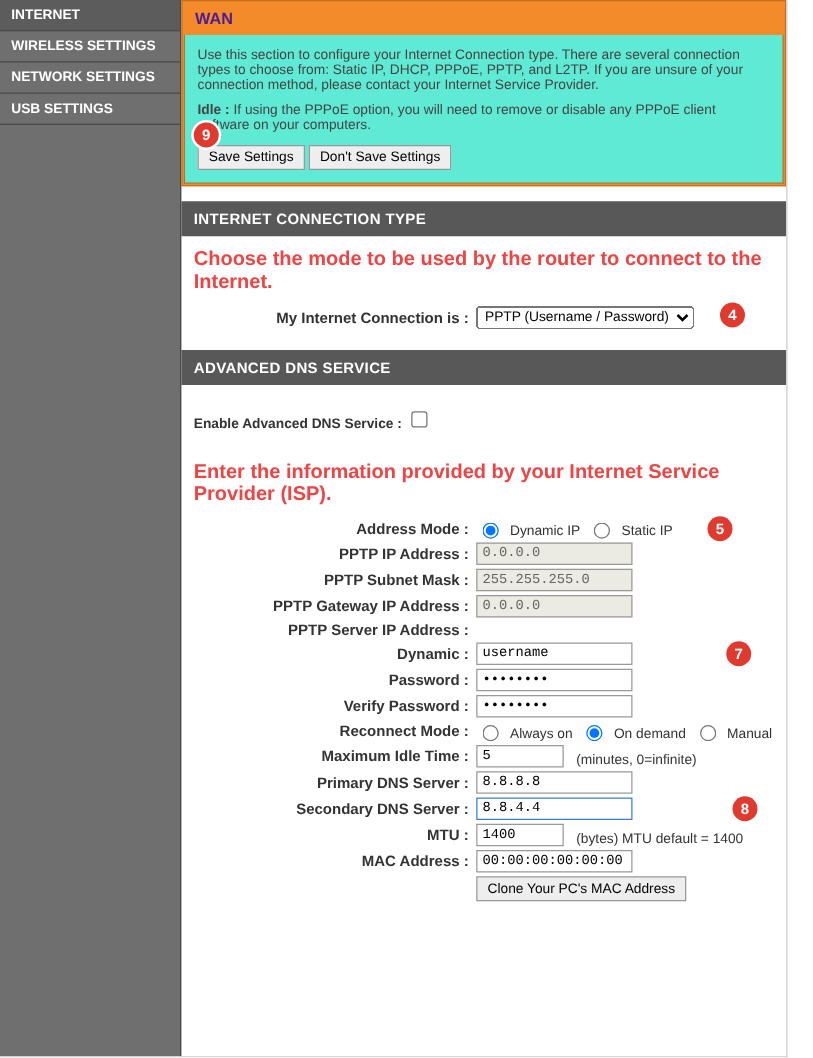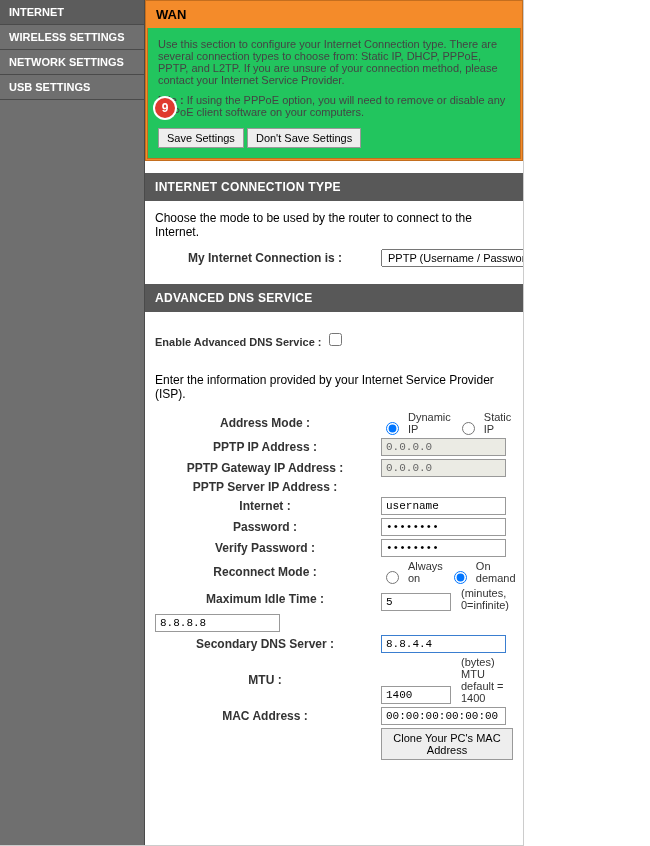--- a/index.html
+++ b/index.html
@@ -1,31 +1,31 @@
 <!DOCTYPE html>
 <html><head>
 <meta charset="utf-8">
 <style>
 body{margin:0;font-family:Verdana,Geneva,sans-serif;font-size:11px;color:#333;background:#fff}
-.page{display:flex;width:524px;height:846px;overflow:hidden;position:relative;border:1px solid #ccc;border-top:none;border-left:none;box-sizing:border-box}
+.page{display:flex;width:630px;height:846px;overflow:hidden;position:relative;border:1px solid #ccc;border-top:none;border-left:none;box-sizing:border-box}
 .sidebar{width:144px;flex:0 0 144px;background:#6f6f6f;border-right:1px solid #4a4a4a}
 .sidebar .item{display:block;padding:6px 9px;color:#fff;font-weight:bold;font-size:11px;border-bottom:1px solid #4a4a4a;cursor:pointer}
 .sidebar .item:first-child{background:#5c5c5c}
 .main{flex:1;overflow:hidden}
 .orange{background:#f48b2a;border:1px solid #c46e1e;margin:0 0 12px 0}
-.orange .title{padding:6px 10px;color:#000000;font-weight:bold;font-size:13px}
-.orange .body{background:#22c55e;margin:0 1px 1px 1px;padding:10px;color:#444;border:1px solid #c46e1e;border-top:none}
+.orange .title{padding:6px 10px;color:#4c1d95;font-weight:bold;font-size:13px}
+.orange .body{background:#5eead4;margin:0 1px 1px 1px;padding:10px;color:#444;border:1px solid #c46e1e;border-top:none}
 .orange .note{margin-top:8px}
 .orange .btns{margin-top:10px}
 button{font-family:inherit;font-size:11px;padding:3px 8px;background:#eee;border:1px solid #999;cursor:pointer}
 .section-bar{background:#585858;color:#fff;font-weight:bold;font-size:12px;padding:7px 10px;letter-spacing:.3px}
 .section-body{padding:10px 10px 14px 10px}
-.intro{color:#000000;font-weight:normal;font-size:12px;margin-bottom:10px}
+.intro{color:#ef4444;font-weight:bold;font-size:16px;margin-bottom:10px}
 .row{display:flex;align-items:center;margin:3px 0}
-.row .label{flex:0 0 220px;text-align:center;font-weight:bold;font-size:12px;padding-right:6px}
+.row .label{flex:0 0 220px;text-align:right;font-weight:bold;font-size:12px;padding-right:6px}
 .row .field{flex:1;display:flex;align-items:flex-end;gap:6px}
 input[type=text],input[type=password]{font-family:Liberation Mono, monospace;font-size:11px;padding:2px 4px;border:1px solid #999;width:115px;background:#fff}
 input.srv{border-color:#3a7ed0}
 input.dim{background:#ebebe4;color:#666}
 select{font-family:inherit;font-size:11px;padding:1px 2px}
 .badge{position:absolute;width:20px;height:20px;border-radius:50%;background:#e03a2f;color:#fff;font-weight:bold;font-size:12px;display:flex;align-items:center;justify-content:center;box-shadow:0 0 0 2px #fff;z-index:50}
 .after-text{font-size:11px;color:#333;margin-left:4px}
 </style>
 </head>
 <body>
@@ -84,30 +84,36 @@
         </div>
       </div>
 
       <div class="row">
           <div class="label">PPTP IP Address :</div>
           <div class="field">
             <input type="text" class="dim" value="0.0.0.0" style="">
           </div>
         </div>
       <div class="row">
+          <div class="label">PPTP Subnet Mask :</div>
+          <div class="field">
+            <input type="text" class="dim" value="255.255.255.0" style="">
+          </div>
+        </div>
+      <div class="row">
           <div class="label">PPTP Gateway IP Address :</div>
           <div class="field">
             <input type="text" class="dim" value="0.0.0.0" style="">
           </div>
         </div>
       <div class="row">
           <div class="label">PPTP Server IP Address :</div>
         </div>
       <div class="row">
-          <div class="label">Internet :</div>
+          <div class="label">Dynamic :</div>
           <div class="field" style="position:relative">
             <input type="text" value="username" style="">
             <span id="badge7" class="badge" style="position: absolute; left: 200px; top: -1px;">7</span>
           </div>
         </div>
       <div class="row">
           <div class="label">Password :</div>
           <div class="field">
             <input type="password" value="password" style="">
           </div>
@@ -132,20 +138,21 @@
         </div>
 
       <div class="row">
           <div class="label">Maximum Idle Time :</div>
           <div class="field">
             <input type="text" style="width: 60px;" value="5">
             <span class="after-text">(minutes, 0=infinite)</span>
           </div>
         </div>
       <div class="row">
+          <div class="label">Primary DNS Server :</div>
           <div class="field">
             <input type="text" value="8.8.8.8" style="">
           </div>
         </div>
       <div class="row">
           <div class="label">Secondary DNS Server :</div>
           <div class="field" style="position:relative">
             <input type="text" class="srv" value="8.8.4.4" style="">
             <span id="badge8" class="badge" style="position: absolute; left: 205px; top: -1px;">8</span>
           </div>

